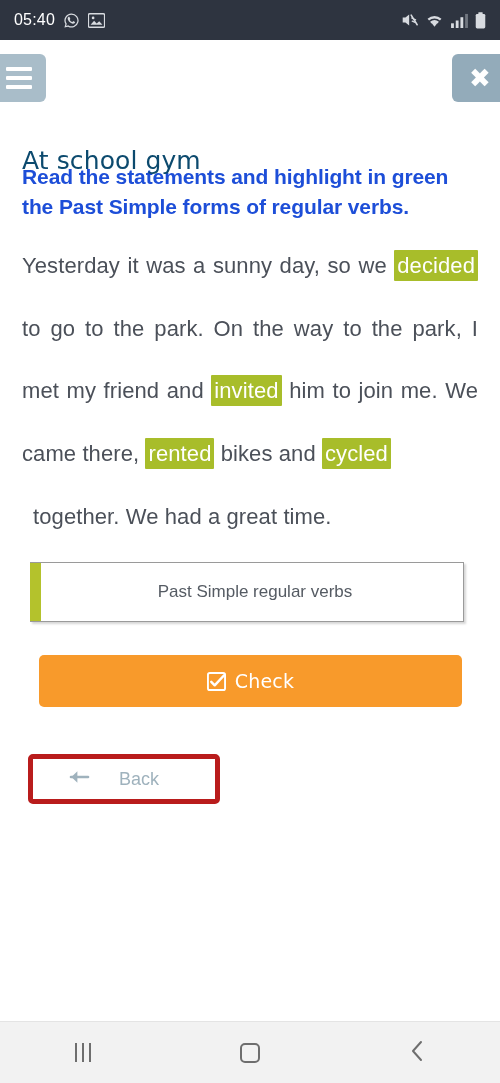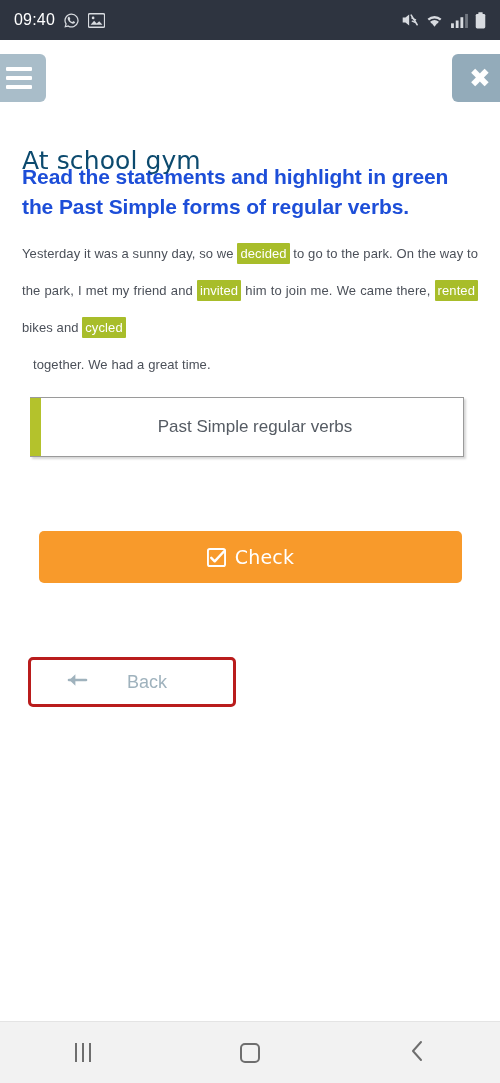--- a/index.html
+++ b/index.html
@@ -111,21 +111,21 @@
     padding-top: 22px;
     font-size: 21px;
     font-weight: bold;
     color: #1d4ed8;
     line-height: 1.45;
     letter-spacing: -0.1px;
   }
   .passage {
     margin: 0;
     padding-top: 12px;
-    font-size: 13px;
+    font-size: 22px;
     color: #4b5059;
     text-align: justify;
     line-height: 2.85;
     letter-spacing: 0.1px;
   }
   .passage .hl {
     background: #a8bd2a;
     color: #ffffff;
     padding: 3px 3px 3px 3px;
     border-radius: 1px;
@@ -160,21 +160,21 @@
     align-items: center;
     justify-content: center;
     font-size: 17px;
     color: #555b63;
     padding-right: 10px;
     margin-left: 16px;
   }
 
   
   .check-btn {
-    margin: 74px 16px 0 17px;
+    margin: 33px 16px 0 17px;
     height: 52px;
     background: #f7931e;
     background: #f89a2b;
     border-radius: 5px;
     display: flex;
     align-items: center;
     justify-content: center;
     gap: 9px;
     cursor: pointer;
     border: none;
@@ -188,25 +188,25 @@
   }
   .check-btn .chk-label {
     color: #ffffff;
     font-size: 19px;
     letter-spacing: 0.2px;
     font-family: "DejaVu Sans", sans-serif;
   }
 
   
   .back-btn {
-    margin: 74px 0 0 6px;
-    width: 208px;
+    margin: 47px 0 0 6px;
+    width: 192px;
     height: 50px;
     background: #ffffff;
-    border: 3px solid #b91c1c;
+    border: 5px solid #b91c1c;
     border-radius: 5px;
     display: flex;
     align-items: center;
     cursor: pointer;
     box-sizing: border-box;
   }
   .back-arrow {
     width: 22px;
     height: 18px;
     margin-left: 36px;
@@ -256,21 +256,21 @@
     border: 2px solid #6e6e6e;
     border-radius: 5px;
     box-sizing: border-box;
   }
 </style>
 </head>
 <body>
 
 <div class="status-bar">
   <div class="status-left">
-    <span class="status-time">09:40</span>
+    <span class="status-time">05:40</span>
     <span>
       <svg class="sicon" width="17" height="17" viewBox="0 0 24 24">
         <path d="M12 2a10 10 0 0 0-8.6 15.1L2 22l5.1-1.3A10 10 0 1 0 12 2zm0 1.8a8.2 8.2 0 1 1-4.2 15.2l-.3-.2-3 .8.8-2.9-.2-.3A8.2 8.2 0 0 1 12 3.8z" fill="#d8dbe0"></path>
         <path d="M9.3 7.3c-.2-.5-.4-.5-.6-.5h-.5c-.2 0-.5.1-.7.4s-.9.9-.9 2.1.9 2.4 1 2.6c.1.2 1.8 2.9 4.4 3.9 2.2.9 2.6.7 3.1.6.5 0 1.5-.6 1.7-1.2.2-.6.2-1.1.1-1.2l-.5-.3-1.7-.8c-.2-.1-.4-.1-.6.1l-.8 1c-.1.2-.3.2-.5.1-.2-.1-1-.4-1.9-1.2-.7-.6-1.2-1.4-1.3-1.6-.1-.2 0-.4.1-.5l.4-.5.2-.4v-.4l-.8-1.8z" fill="#d8dbe0"></path>
       </svg>
     </span>
     <span>
       <svg class="sicon" width="17" height="15" viewBox="0 0 20 17">
         <rect x="0.5" y="0.5" width="19" height="16" rx="1.5" fill="none" stroke="#d8dbe0" stroke-width="1.6"></rect>
         <circle cx="6" cy="5.5" r="1.6" fill="#d8dbe0"></circle>

